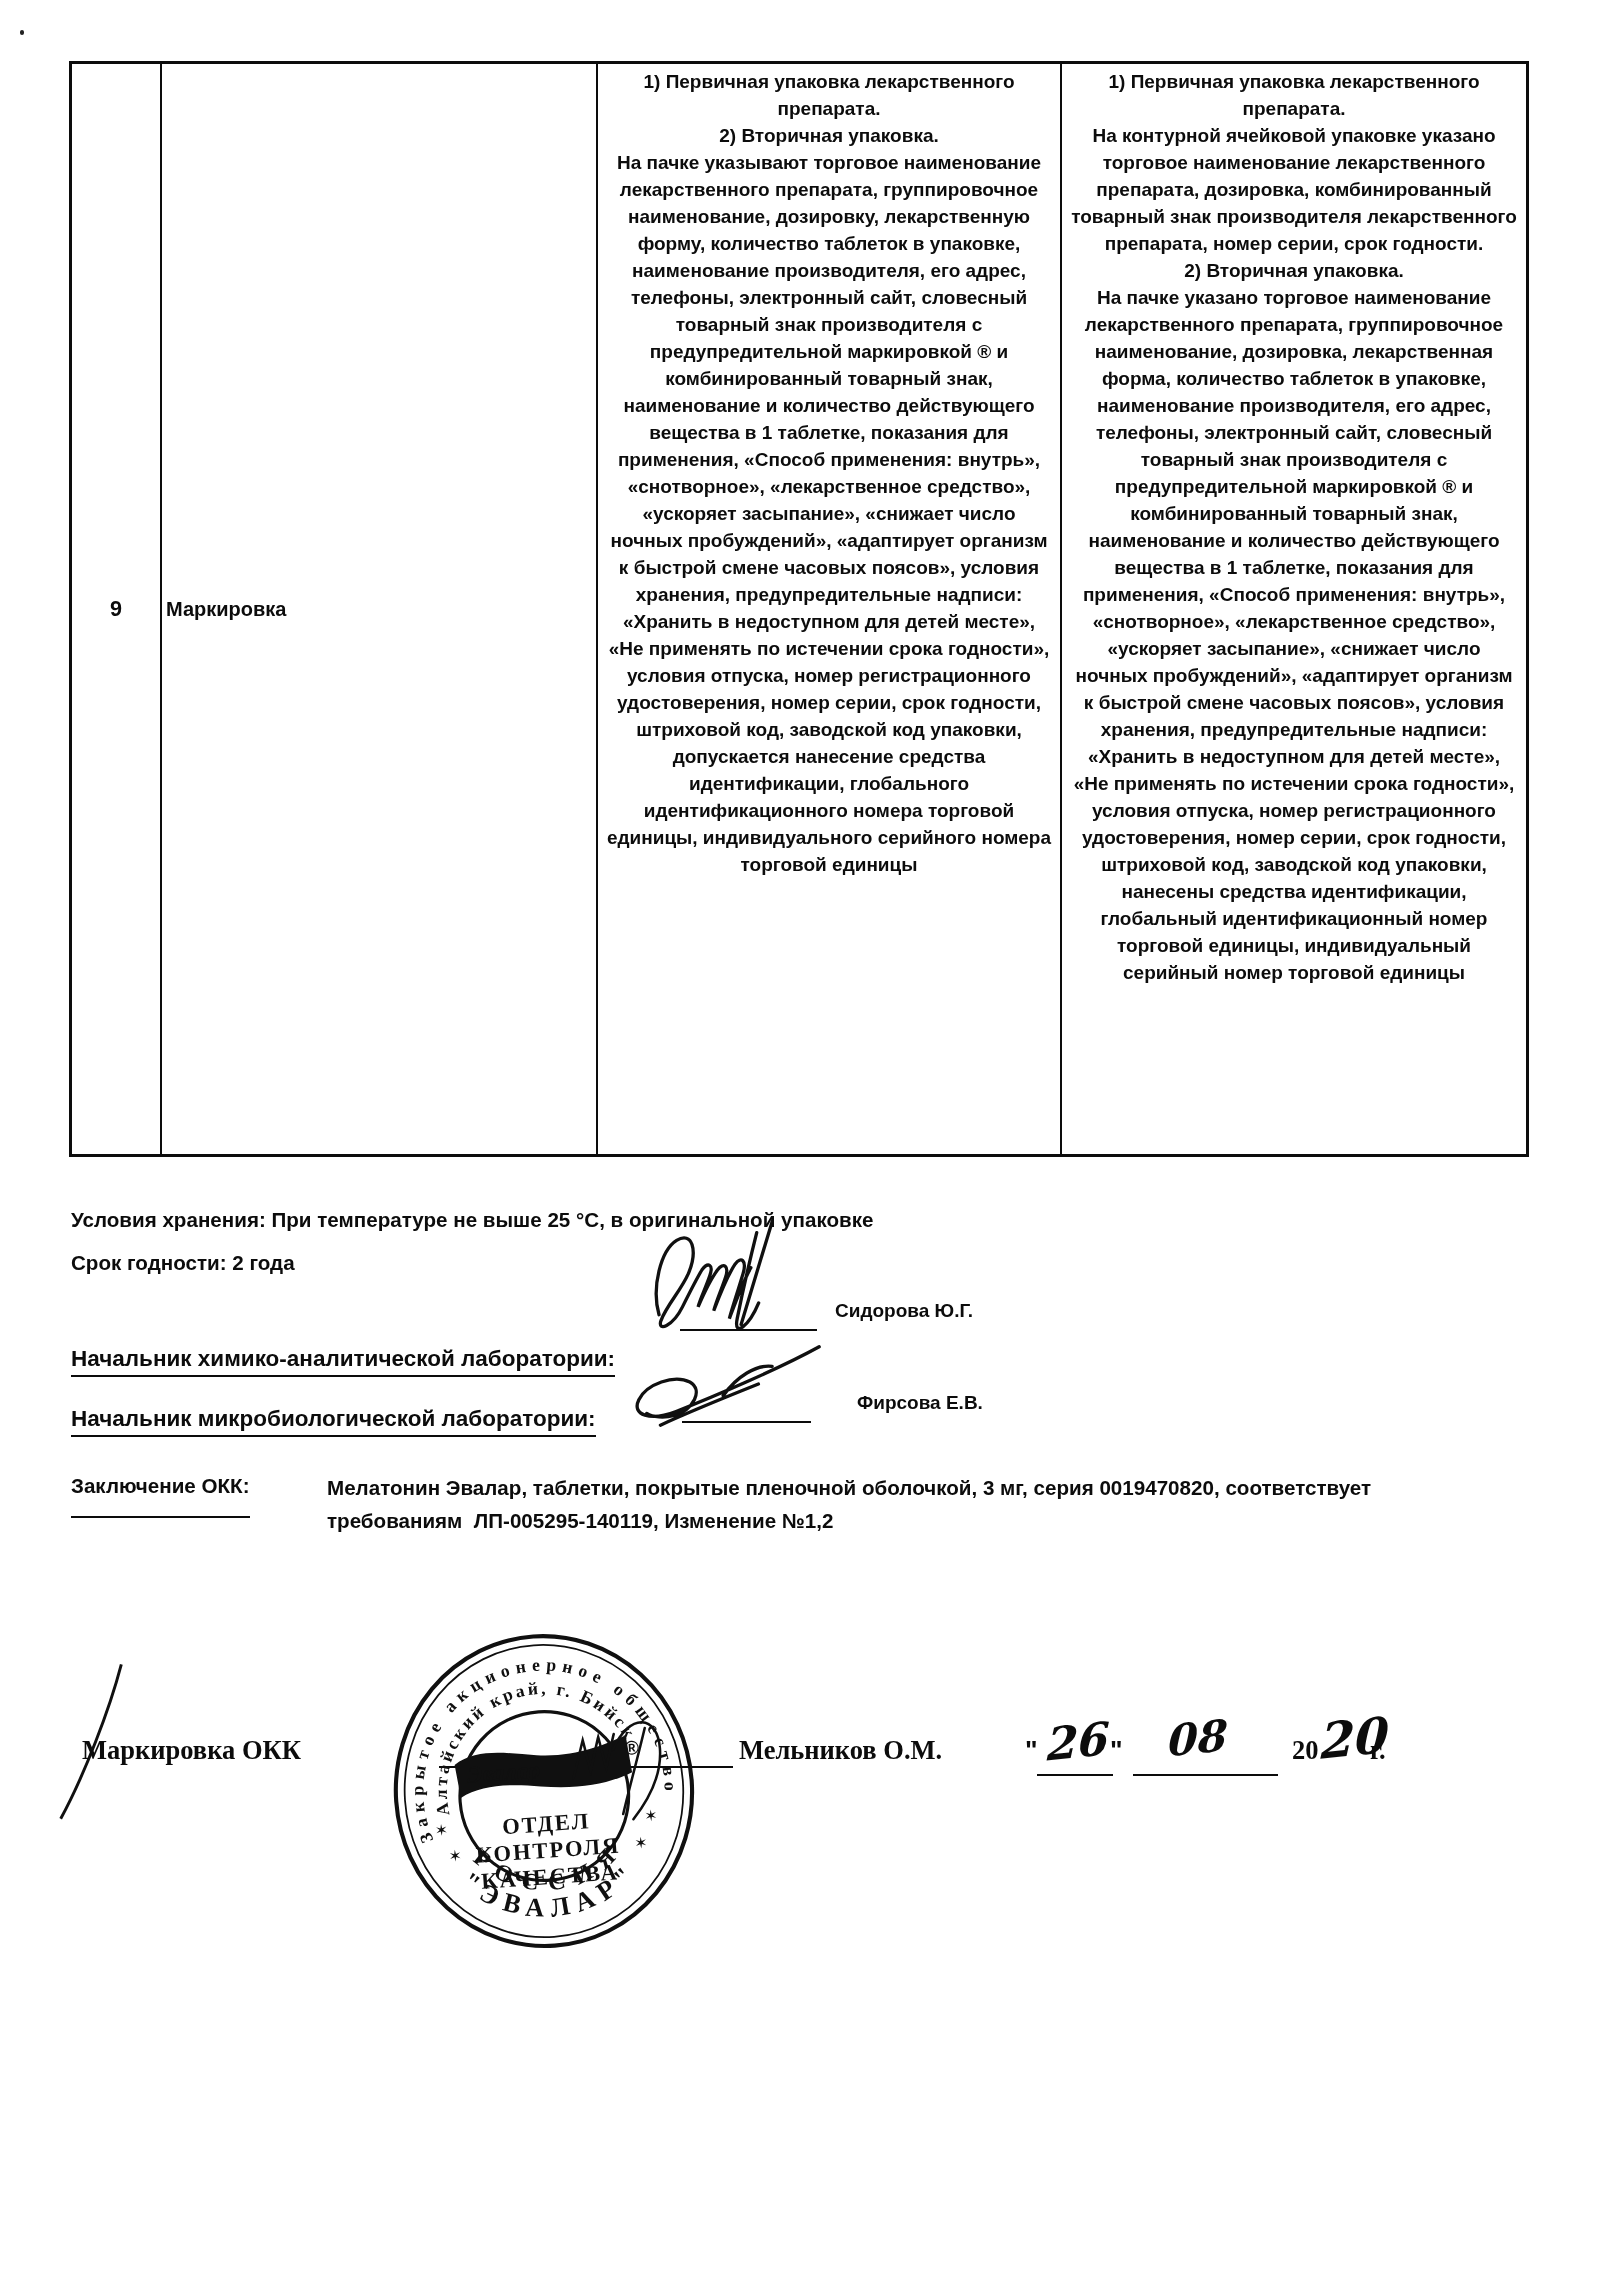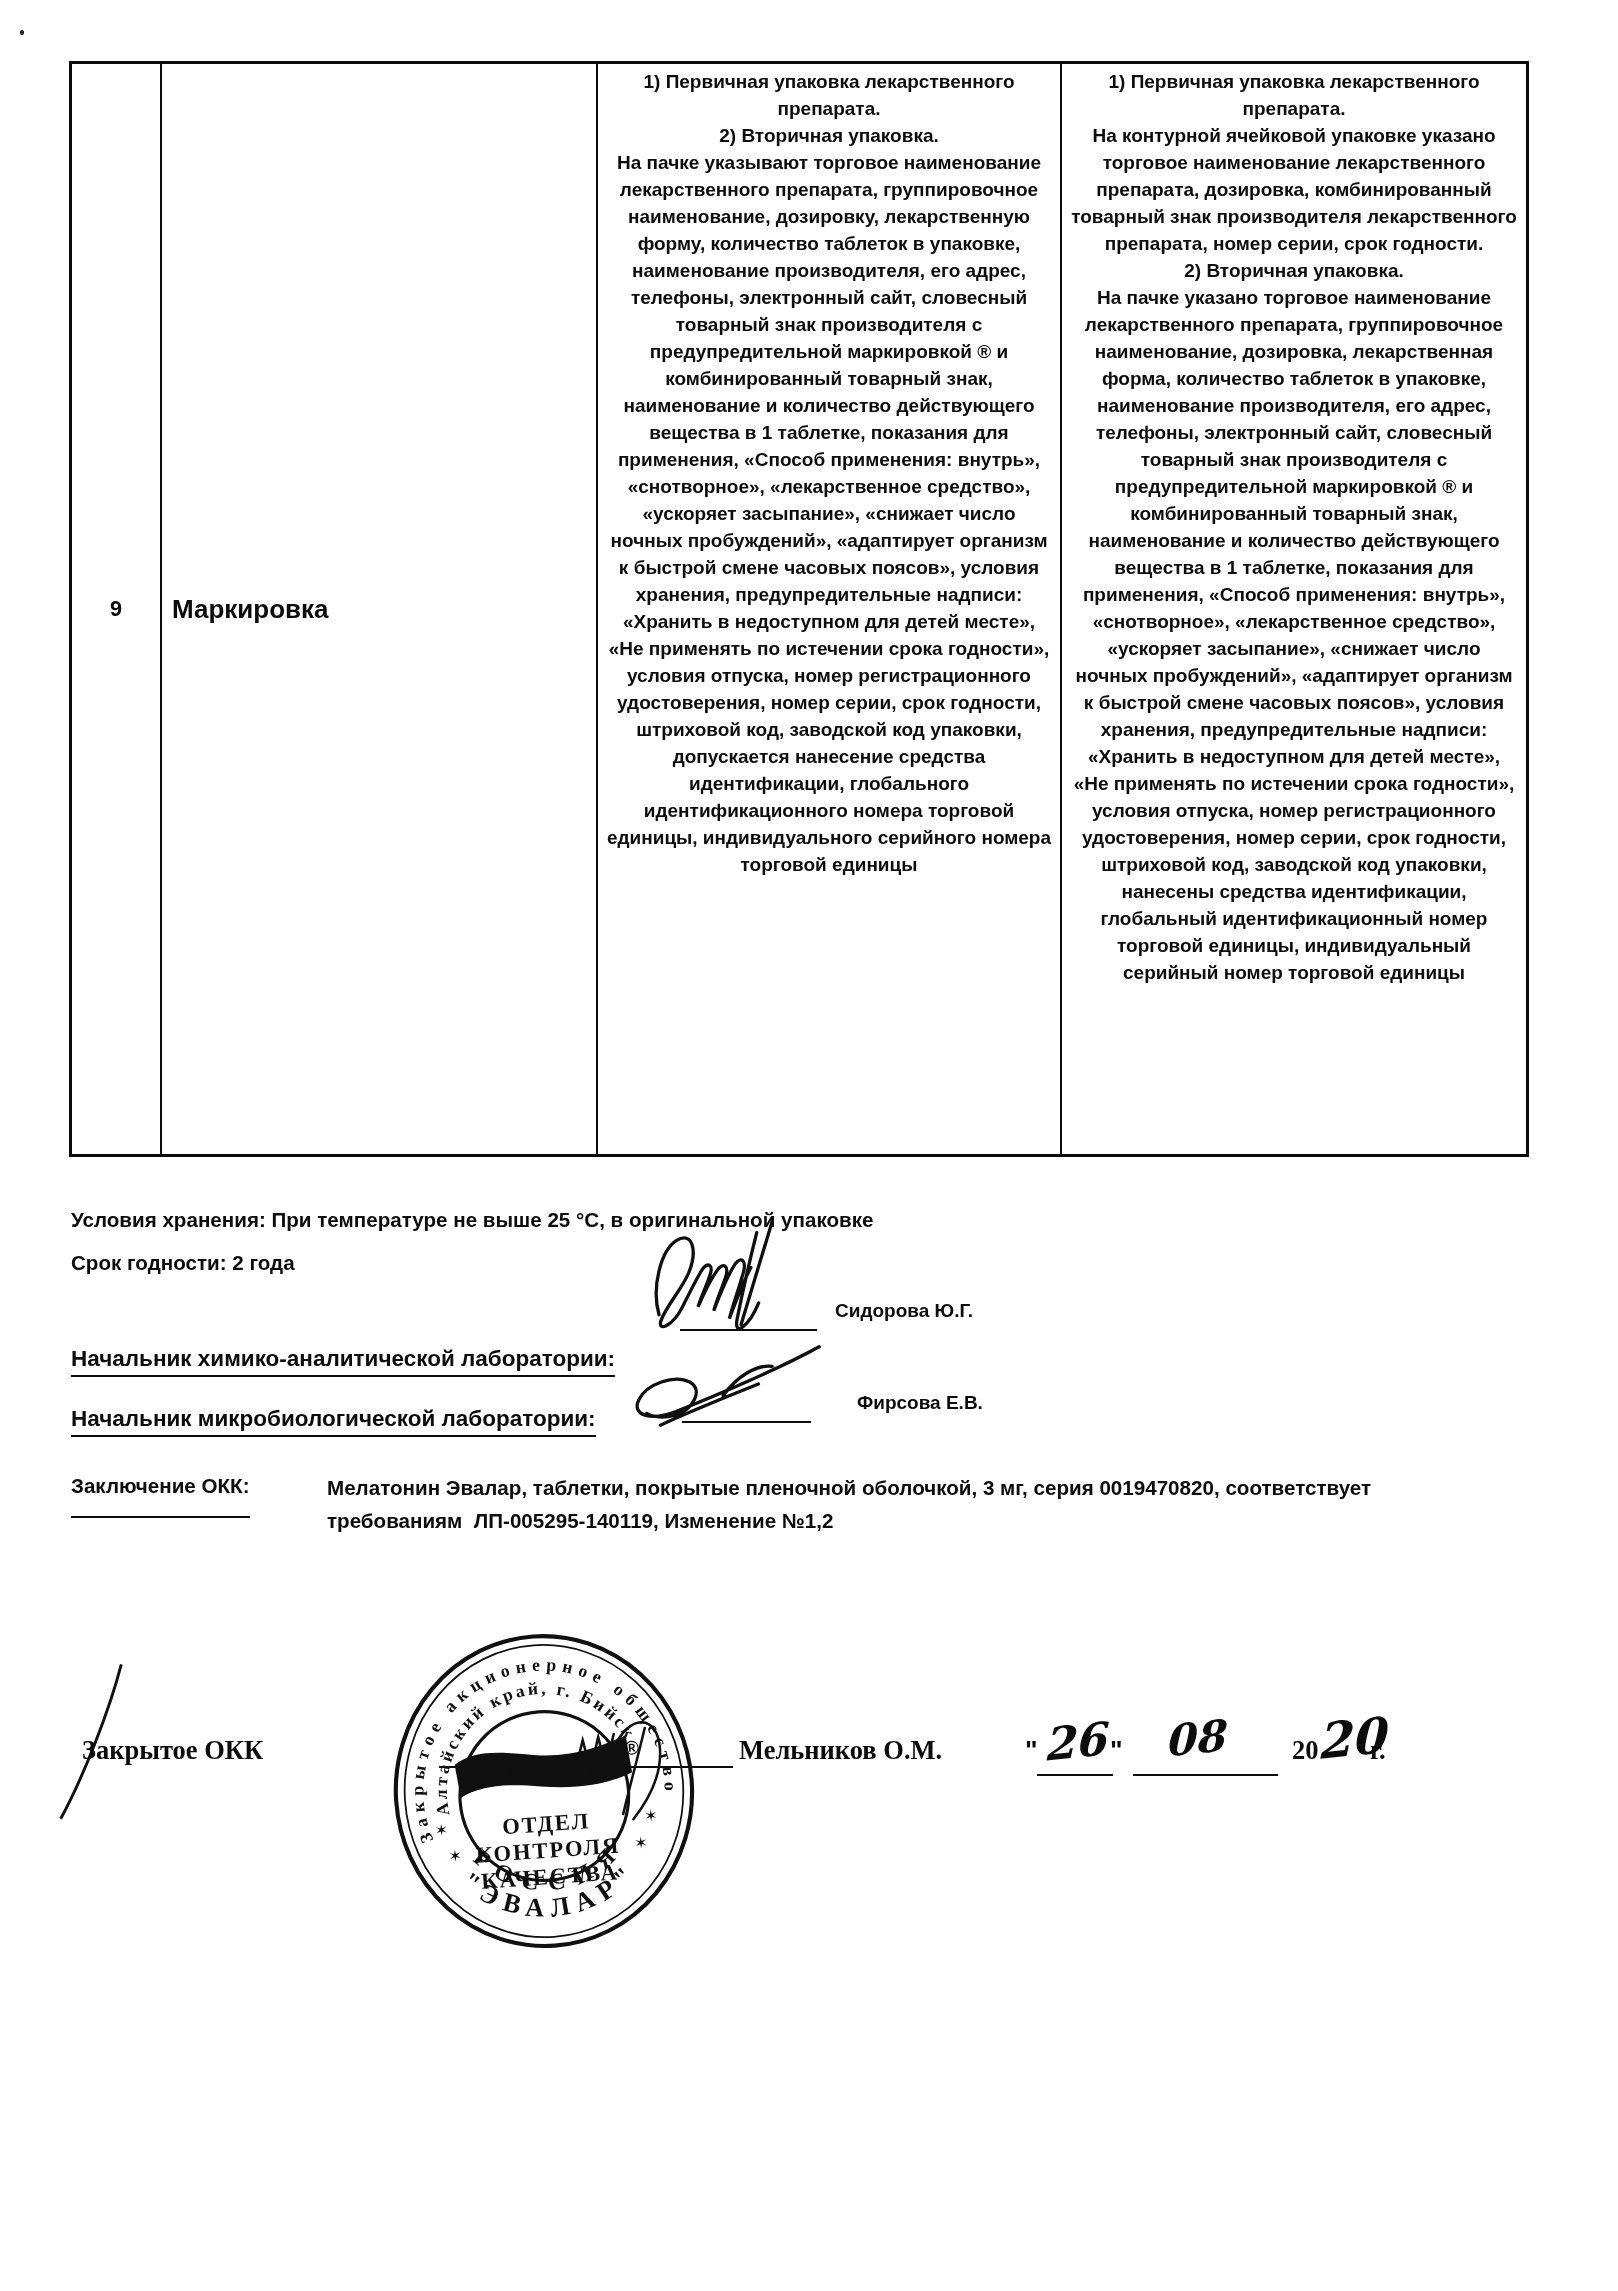--- a/index.html
+++ b/index.html
@@ -5,21 +5,21 @@
   html,body{margin:0;padding:0;background:#e8e8e8;}
   .page{position:relative;width:1618px;height:2292px;background:#ffffff;overflow:hidden;
         font-family:"Liberation Sans", sans-serif;color:#0c0c0c;}
   .abs{position:absolute;}
   
   .tbl{position:absolute;left:69px;top:61px;width:1460px;height:1096px;
        border:3.9px solid #0c0c0c;box-sizing:border-box;display:flex;background:#fff;}
   .cell{height:100%;box-sizing:border-box;overflow:hidden;font-weight:bold;}
   .c1{width:88px;display:flex;align-items:center;justify-content:center;font-size:21.6px;}
   .c2{width:436px;border-left:2.9px solid #0c0c0c;display:flex;align-items:center;
-      padding-left:10px;font-size:26px;}
+      padding-left:4px;font-size:20px;}
   .c3{width:464px;border-left:2.9px solid #0c0c0c;text-align:center;
       font-size:19px;line-height:27px;padding:3.9px 8.8px;}
   .c4{flex:1;border-left:2.9px solid #0c0c0c;text-align:center;
       font-size:19px;line-height:27px;padding:3.9px 8.8px;}
   
   .bodyln{position:absolute;font-size:20.6px;font-weight:bold;white-space:nowrap;margin-top:16px;}
   .lab-label{position:absolute;font-size:22.5px;font-weight:bold;white-space:nowrap;
              border-bottom:2.9px solid #0c0c0c;padding-bottom:2.9px;}
   .name{position:absolute;font-size:19px;font-weight:bold;white-space:nowrap;}
   .sig-underline{position:absolute;height:0;border-top:2.9px solid #0c0c0c;}
@@ -87,21 +87,21 @@
   <div class="sig-underline" style="left:682px;top:1421px;width:129px;"></div>
   <div class="name" style="left:857px;top:1392px;">Фирсова Е.В.</div>
 
   <div class="concl-label" style="left:71px;top:1474px;">Заключение ОКК:</div>
   <div class="concl-line" style="left:327px;top:1476px;">Мелатонин Эвалар, таблетки, покрытые пленочной оболочкой, 3 мг, серия 0019470820, соответствует</div>
   <div class="concl-line" style="left:327px;top:1509px;">требованиям  ЛП-005295-140119, Изменение №1,2</div>
 
   <svg class="abs" style="left:47px;top:1658px;" width="88" height="167" viewBox="0 0 90 170">
     <path d="M 76 6 C 64 52 38 120 14 164" fill="none" stroke="#101010" stroke-width="3"></path>
   </svg>
-  <div class="serifb" style="left:82px;top:1735px;">Закрытое ОКК</div>
+  <div class="serifb" style="left:82px;top:1735px;">Маркировка ОКК</div>
 
   <div class="scanline" style="left:439px;top:1766px;width:294px;"></div>
 
   <div class="stamp-wrap">
     <svg width="306" height="318" viewBox="0 0 312 324">
       <defs>
         <path id="arcOuter" d="M 39.4 203.1 A 123 123 0 1 1 270.6 203.1"></path>
         <path id="arcInner" d="M 57.5 178.2 A 99 99 0 1 1 252.5 178.2"></path>
         <path id="arcRussia" d="M 69.4 214.5 A 101 101 0 0 0 240.6 214.5"></path>
         <path id="arcEvalar" d="M 61.4 248.3 A 128 128 0 0 0 248.6 248.3"></path>

